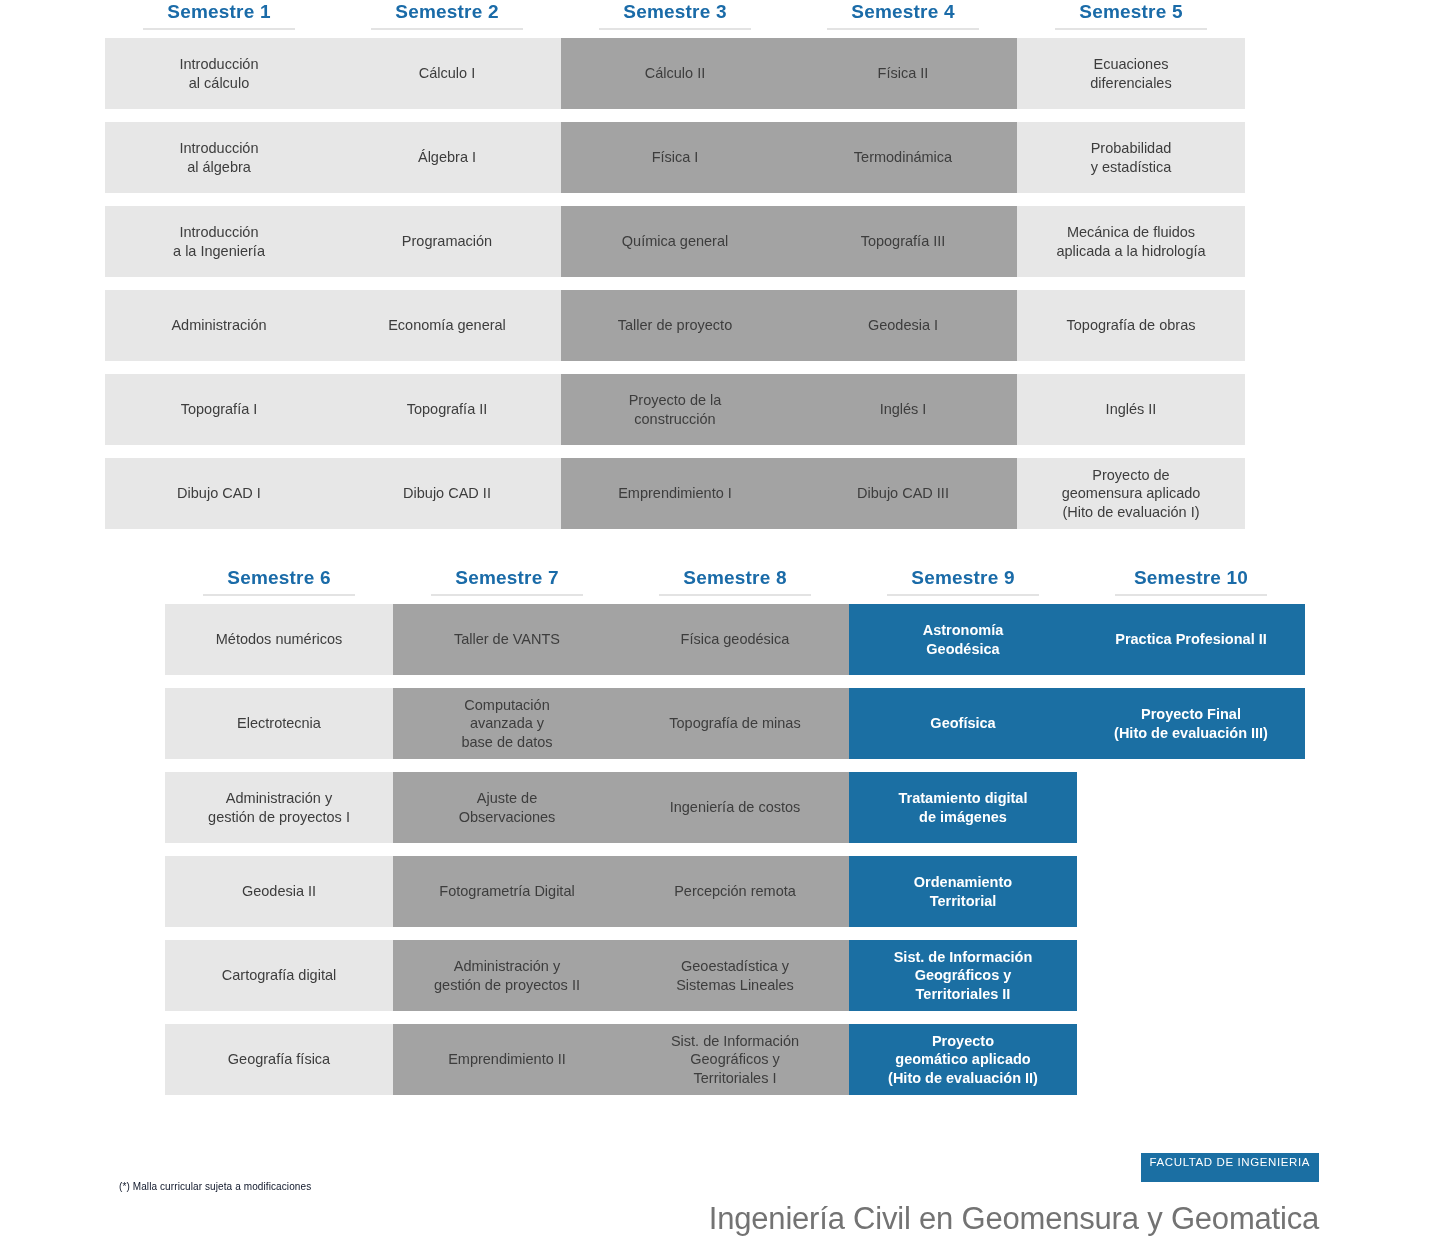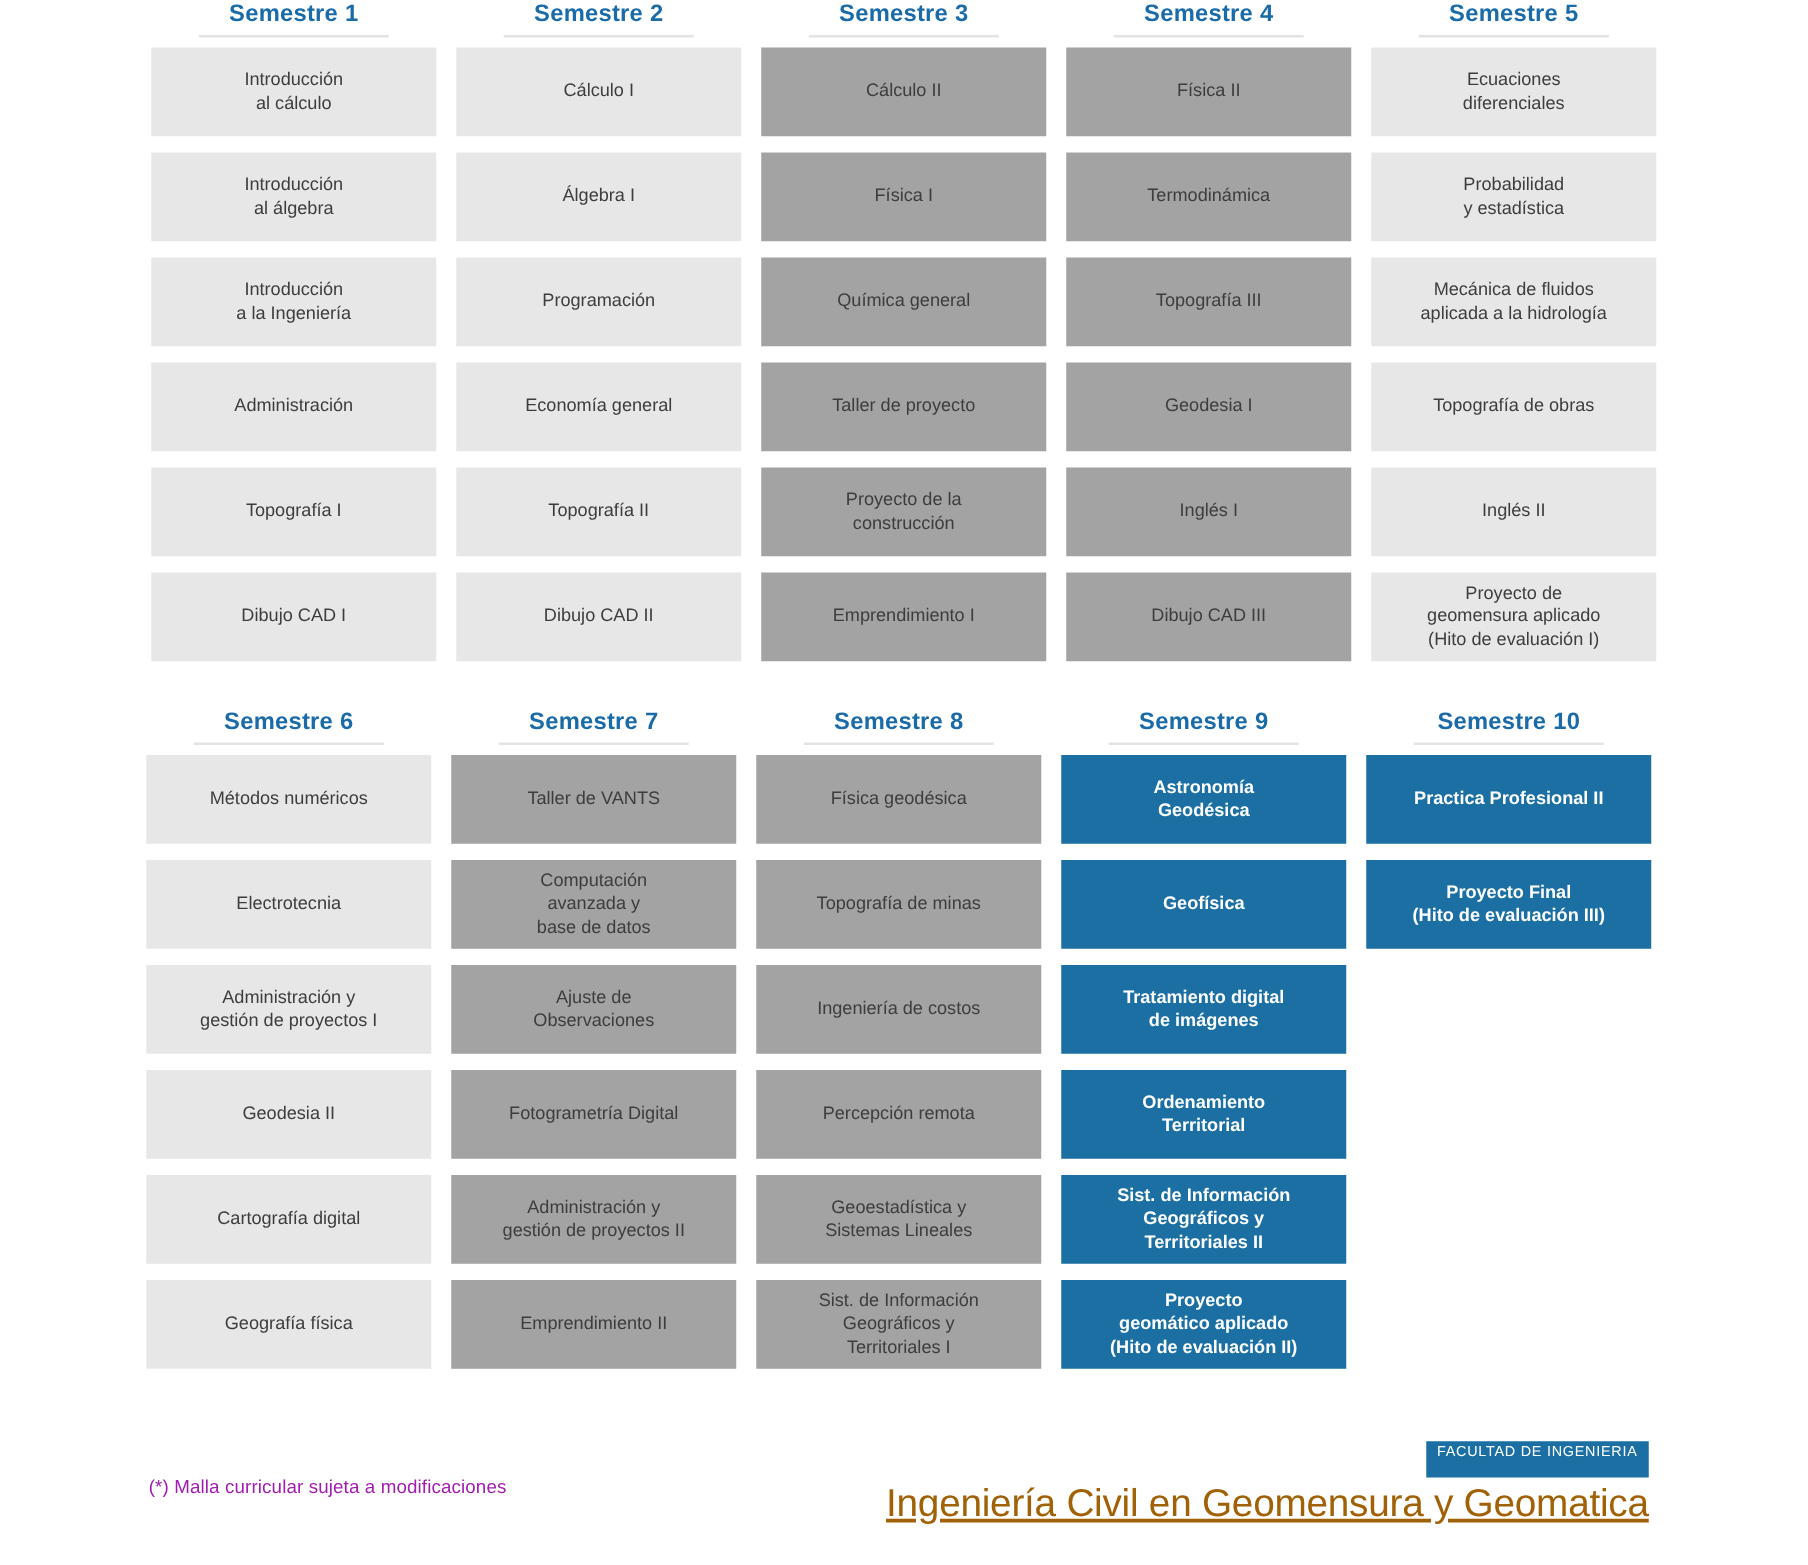--- a/index.html
+++ b/index.html
@@ -20,24 +20,23 @@
     position: absolute;
     left: 0;
     top: 0;
     width: 1446px;
     height: 1252px;
   }
 
   
   .block {
     position: absolute;
-    left: 121px;
+    left: 105px;
     width: 1200px;
     display: flex;
-    gap: 16px;
   }
   .block--top  { top: 0px; }
   .block--bot  { top: 566px; justify-content: flex-end; }
 
   .col {
     width: 228px;
     flex: 0 0 228px;
     display: flex;
     flex-direction: column;
   }
@@ -82,46 +81,45 @@
   
   .fill-light { background: #e7e7e7; }
   .fill-dark  { background: #a3a3a3; }
   .fill-blue  { background: #1b6fa3; color: #ffffff; font-weight: bold; }
 
   
   .footnote {
     position: absolute;
     left: 119px;
     top: 1181px;
-    font-size: 15px;
-    color: #a21caf;
+    font-size: 10px;
+    color: #0f172a;
     letter-spacing: .1px;
   }
   .brand {
     position: absolute;
     right: 127px;
     top: 1152px;
     text-align: right;
   }
   .brand-tag {
     display: inline-block;
     background: #1b6fa3;
     color: #ffffff;
     font-size: 11.5px;
     letter-spacing: .6px;
     padding: 3px 9px 13px 9px;
     line-height: 13px;
   }
   .brand-title {
-    margin-top: 3px;
+    margin-top: 19px;
     font-size: 31px;
-    color: #a16207;
+    color: #737373;
     letter-spacing: -.2px;
     white-space: nowrap;
-    text-decoration: underline;
   }
 </style>
 </head>
 <body>
 
 <div class="malla">
 
   <div class="block block--top" id="row-top">
       <div class="col">
         <div class="col-head">Semestre 1</div>

